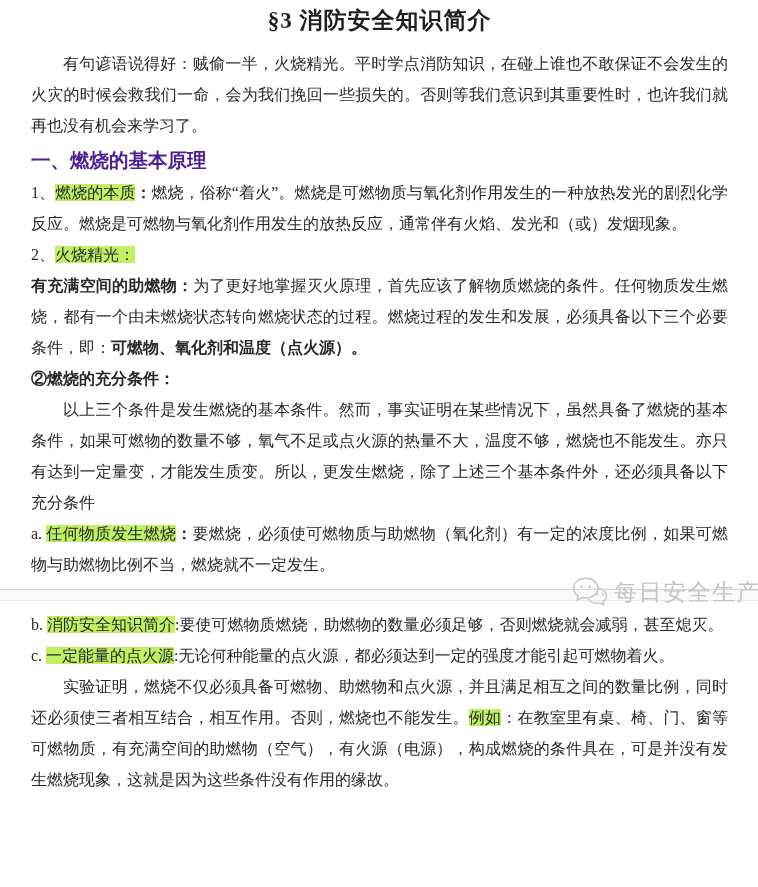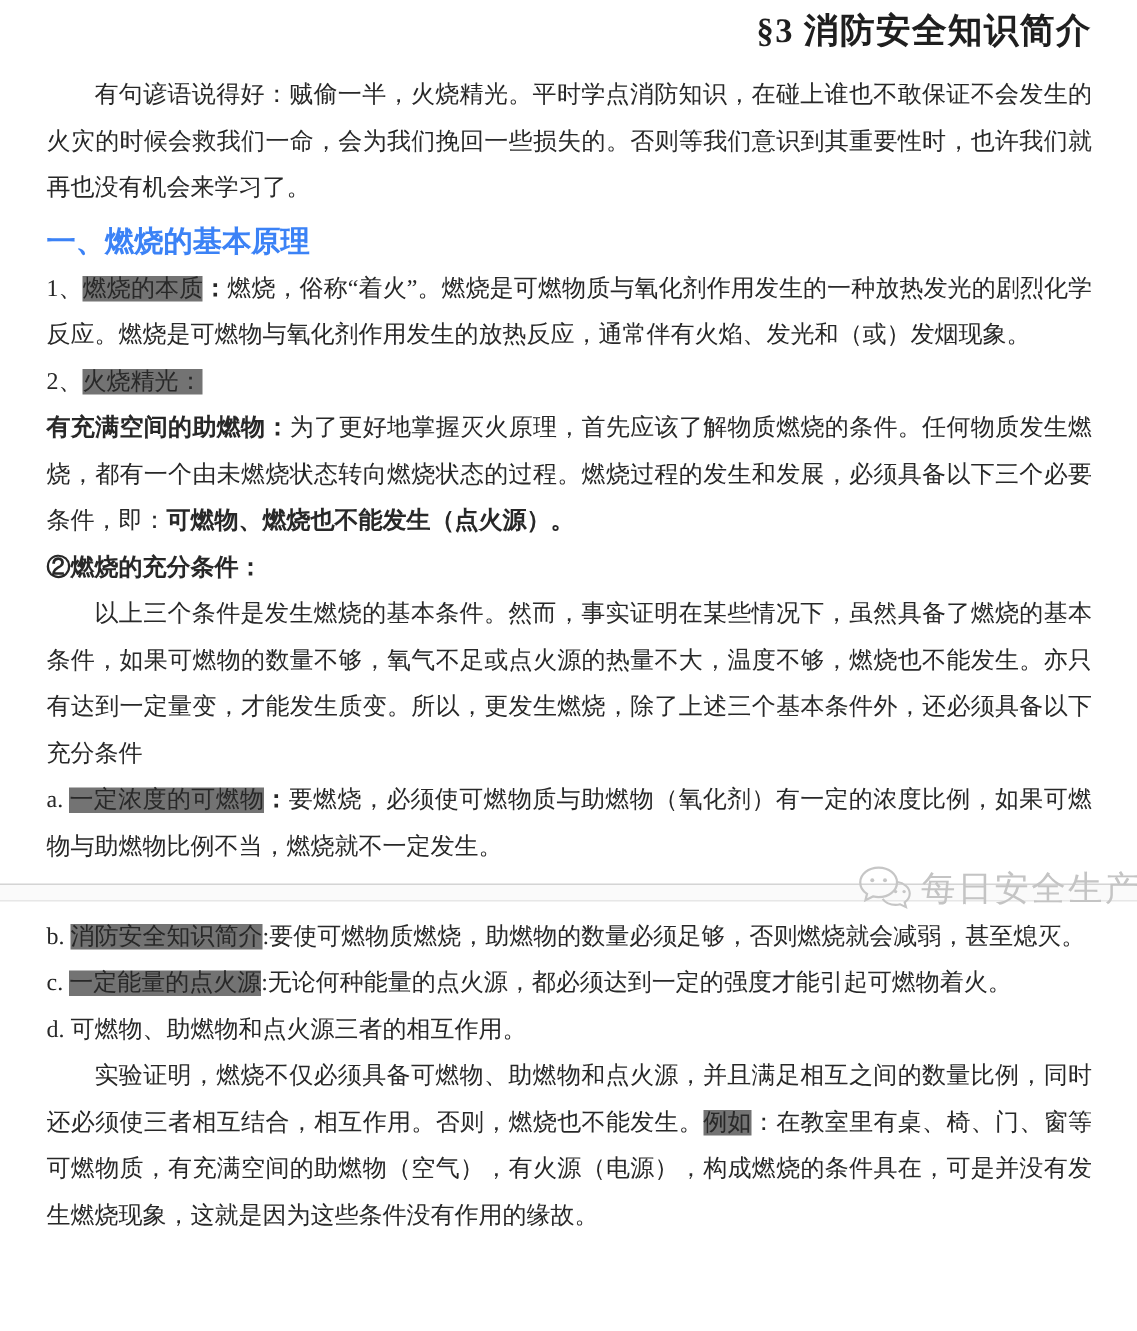--- a/index.html
+++ b/index.html
@@ -9,43 +9,43 @@
     background: #ffffff;
     font-family: "Liberation Serif", "DejaVu Serif", serif;
     color: #282828;
     position: relative;
     overflow: hidden;
   }
   .page {
     padding: 2px 30px 0 31px;
   }
   .doc-title {
-    text-align: right;
+    text-align: center;
     font-size: 23px;
     font-weight: bold;
     margin: 3px 0 12px 0;
     letter-spacing: 1px;
     color: #1f1f1f;
   }
   .para {
     font-size: 16px;
     line-height: 31px;
     margin: 0;
     text-align: justify;
     word-break: break-all;
   }
   .indent { text-indent: 2em; }
   .sec-heading {
     font-size: 19.5px;
     font-weight: bold;
     margin: 6px 0 3px 0;
-    color: #3b82f6;
+    color: #4c1d95;
   }
   .b { font-weight: bold; }
-  .hl { background: #737373; font-family: Liberation Serif, serif; }
+  .hl { background: #bef264; font-family: Liberation Serif, serif; }
   .seam {
     margin: 9px -31px 8px -31px;
     height: 10px;
     background: #fafafa;
     border-top: 1px solid #d4d4d4;
     border-bottom: 1px solid #e7e7e7;
   }
   .watermark {
     position: absolute;
     top: 576px;
@@ -69,35 +69,34 @@
   <h1 class="doc-title">§3 消防安全知识简介</h1>
 
   <p class="para indent"><span>有句谚语说得好：贼偷一半，火烧精光。平时学点消防知识，在碰上谁也不敢保证不会发生的火灾的时候会救我们一命，会为我们挽回一些损失的。否则等我们意识到其重要性时，也许我们就再也没有机会来学习了。</span></p>
 
   <h2 class="sec-heading">一、燃烧的基本原理</h2>
 
   <p class="para"><span>1、</span><span class="hl">燃烧的本质</span><span class="b">：</span><span>燃烧，俗称“着火”。燃烧是可燃物质与氧化剂作用发生的一种放热发光的剧烈化学反应。燃烧是可燃物与氧化剂作用发生的放热反应，通常伴有火焰、发光和（或）发烟现象。</span></p>
 
   <p class="para"><span>2、</span><span class="hl">火烧精光：</span></p>
 
-  <p class="para"><span class="b">有充满空间的助燃物：</span><span>为了更好地掌握灭火原理，首先应该了解物质燃烧的条件。任何物质发生燃烧，都有一个由未燃烧状态转向燃烧状态的过程。燃烧过程的发生和发展，必须具备以下三个必要条件，即：</span><span class="b">可燃物、燃烧也不能发生（点火源）。</span></p>
+  <p class="para"><span class="b">有充满空间的助燃物：</span><span>为了更好地掌握灭火原理，首先应该了解物质燃烧的条件。任何物质发生燃烧，都有一个由未燃烧状态转向燃烧状态的过程。燃烧过程的发生和发展，必须具备以下三个必要条件，即：</span><span class="b">可燃物、氧化剂和温度（点火源）。</span></p>
 
   <p class="para b">②燃烧的充分条件：</p>
 
   <p class="para indent"><span>以上三个条件是发生燃烧的基本条件。然而，事实证明在某些情况下，虽然具备了燃烧的基本条件，如果可燃物的数量不够，氧气不足或点火源的热量不大，温度不够，燃烧也不能发生。亦只有达到一定量变，才能发生质变。所以，更发生燃烧，除了上述三个基本条件外，还必须具备以下充分条件</span></p>
 
-  <p class="para"><span>a. </span><span class="hl">一定浓度的可燃物</span><span class="b">：</span><span>要燃烧，必须使可燃物质与助燃物（氧化剂）有一定的浓度比例，如果可燃物与助燃物比例不当，燃烧就不一定发生。</span></p>
+  <p class="para"><span>a. </span><span class="hl">任何物质发生燃烧</span><span class="b">：</span><span>要燃烧，必须使可燃物质与助燃物（氧化剂）有一定的浓度比例，如果可燃物与助燃物比例不当，燃烧就不一定发生。</span></p>
 
   <div class="seam"></div>
 
   <p class="para"><span>b. </span><span class="hl">消防安全知识简介</span><span>:</span><span>要使可燃物质燃烧，助燃物的数量必须足够，否则燃烧就会减弱，甚至熄灭。</span></p>
 
   <p class="para"><span>c. </span><span class="hl">一定能量的点火源</span><span>:</span><span>无论何种能量的点火源，都必须达到一定的强度才能引起可燃物着火。</span></p>
 
-  <p class="para">d. 可燃物、助燃物和点火源三者的相互作用。</p>
 
   <p class="para indent"><span>实验证明，燃烧不仅必须具备可燃物、助燃物和点火源，并且满足相互之间的数量比例，同时还必须使三者相互结合，相互作用。否则，燃烧也不能发生。</span><span class="hl">例如</span><span>：在教室里有桌、椅、门、窗等可燃物质，有充满空间的助燃物（空气），有火源（电源），构成燃烧的条件具在，可是并没有发生燃烧现象，这就是因为这些条件没有作用的缘故。</span></p>
 
 </div>
 
 <div class="watermark">
   <span>
     <svg width="38" height="33" viewBox="0 0 40 35">
       <path d="M15.5 2.5 C8.3 2.5 2.5 7.2 2.5 13 c0 3.3 1.9 6.2 4.8 8.1 L6.2 25.6 l5.3 -2.7 c1.3 0.3 2.6 0.5 4 0.5 7.2 0 13 -4.7 13 -10.4 S22.7 2.5 15.5 2.5 Z" fill="none" stroke="#c6c6c6" stroke-width="1.6"></path>
       <circle cx="11" cy="11.5" r="1.4" fill="#c6c6c6"></circle>

